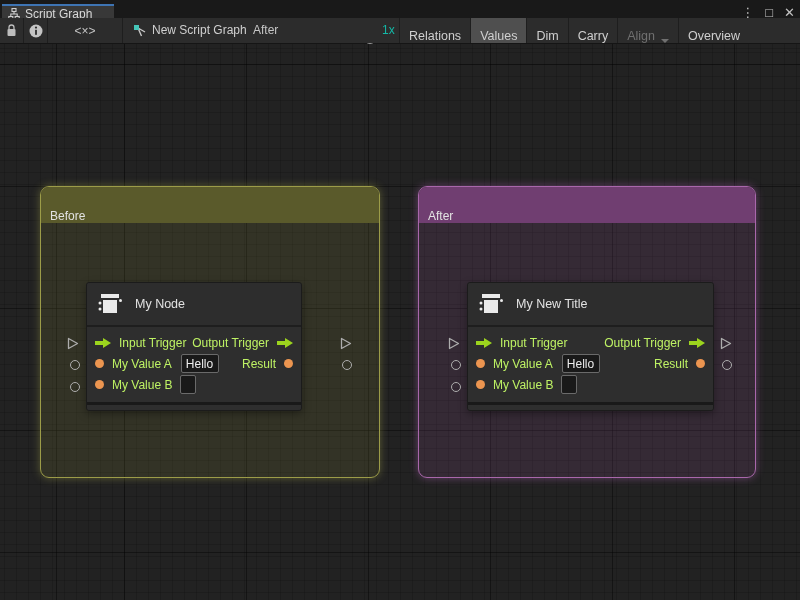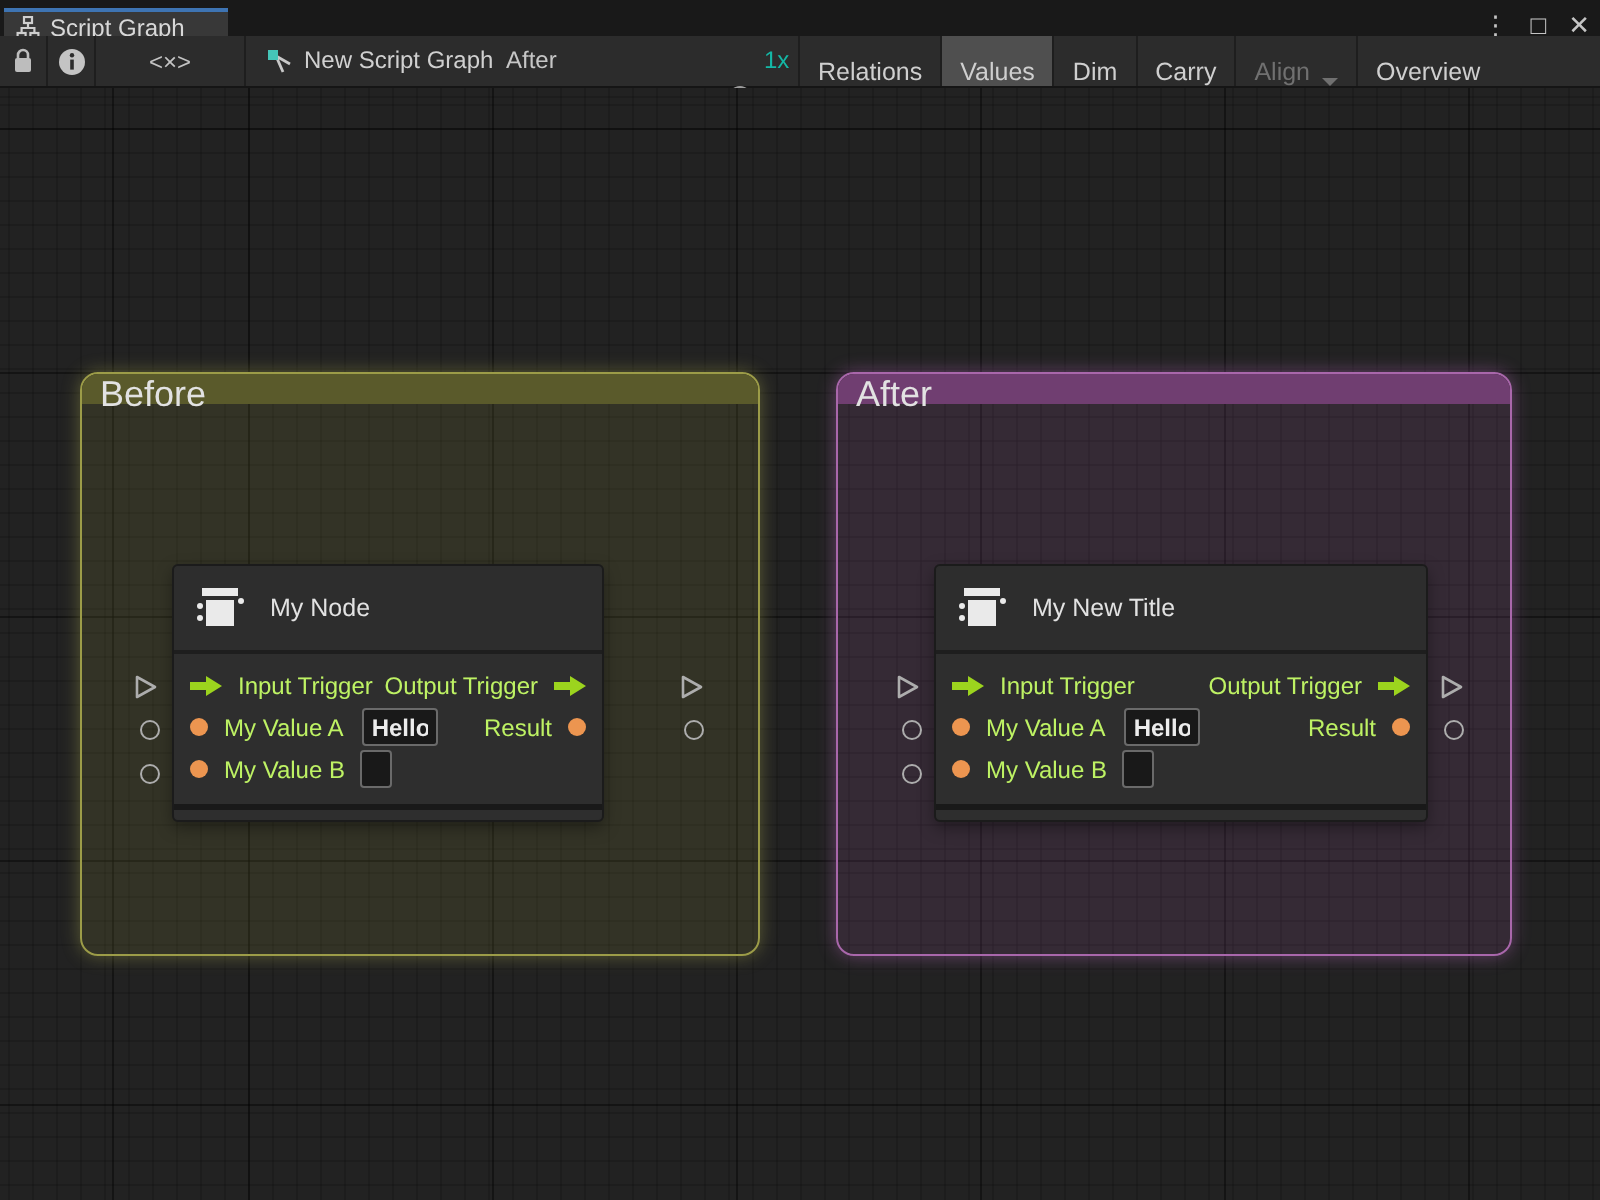--- a/index.html
+++ b/index.html
@@ -42,39 +42,39 @@
       repeating-linear-gradient(to right, rgba(0,0,0,0.14) 0 1px, transparent 1px 12px),
       repeating-linear-gradient(to bottom, rgba(0,0,0,0.14) 0 1px, transparent 1px 12px);
     background-position: 124px 0, 0 20px, 4px 0, 0 8px; }
 
   
   .group { position:absolute; border-radius:9px; }
   .group.before { left:40px; top:142px; width:340px; height:292px; background:rgba(140,140,62,0.16);
                   border:1px solid #9c9c48; box-shadow:0 0 9px rgba(165,165,75,0.45); }
   .group.after  { left:418px; top:142px; width:338px; height:292px; background:rgba(168,95,172,0.14);
                   border:1px solid #a967ab; box-shadow:0 0 9px rgba(185,105,190,0.45); }
-  .group-header { height:15px; border-radius:8px 8px 0 0; display:flex; align-items:flex-start; padding-left:9px;
-                  font-size:18px; color:#e2e2e2; }
+  .group-header { height:36px; border-radius:8px 8px 0 0; display:flex; align-items:flex-end; padding-left:9px;
+                  font-size:12px; color:#e2e2e2; }
   .group.before .group-header { background:#5a5a2b; }
   .group.after  .group-header { background:#703e71; }
 
   
   .node { position:absolute; width:216px; background:#2e2e2e; border:1px solid #1b1b1b; border-radius:3px;
           box-shadow:0 3px 8px rgba(0,0,0,0.35); }
   .node-header { height:44px; display:flex; align-items:center; padding-left:10px; background:#2d2d2d;
                  border-bottom:2px solid #1e1e1e; border-radius:3px 3px 0 0; }
   .node-title { font-size:12.5px; color:#e2e2e2; margin-left:12px; }
   .node-body { padding:5px 8px 7px 8px; }
   .port-row { height:21px; display:flex; align-items:center; justify-content:space-between; }
   .pcell { display:flex; align-items:center; gap:8px; }
   .port-label { font-size:12px; color:#bef264; white-space:nowrap; }
   .value-dot { width:9px; height:9px; border-radius:50%; background:#ec9550; flex:0 0 auto; }
   .inline-input { height:19px; background:#191919; border:1px solid #6a6a6a; border-radius:2px;
                   color:#ececec; font-size:12px; font-family:"Liberation Sans",sans-serif; padding:0 4px; }
-  .inline-input.hello { width:38px; margin-left:1px;font-weight:bold; }
+  .inline-input.hello { width:38px; margin-left:1px; }
   .inline-input.small { width:16px; }
   .node-footer { height:8px; background:#2e2e2e; border-top:3px solid #191919; border-radius:0 0 3px 3px; }
 
   
   .ext-circle { position:absolute; width:10px; height:10px; border:1.4px solid #adadad; border-radius:50%; }
   .ext-tri { position:absolute; }
 </style>
 </head>
 <body>
 

